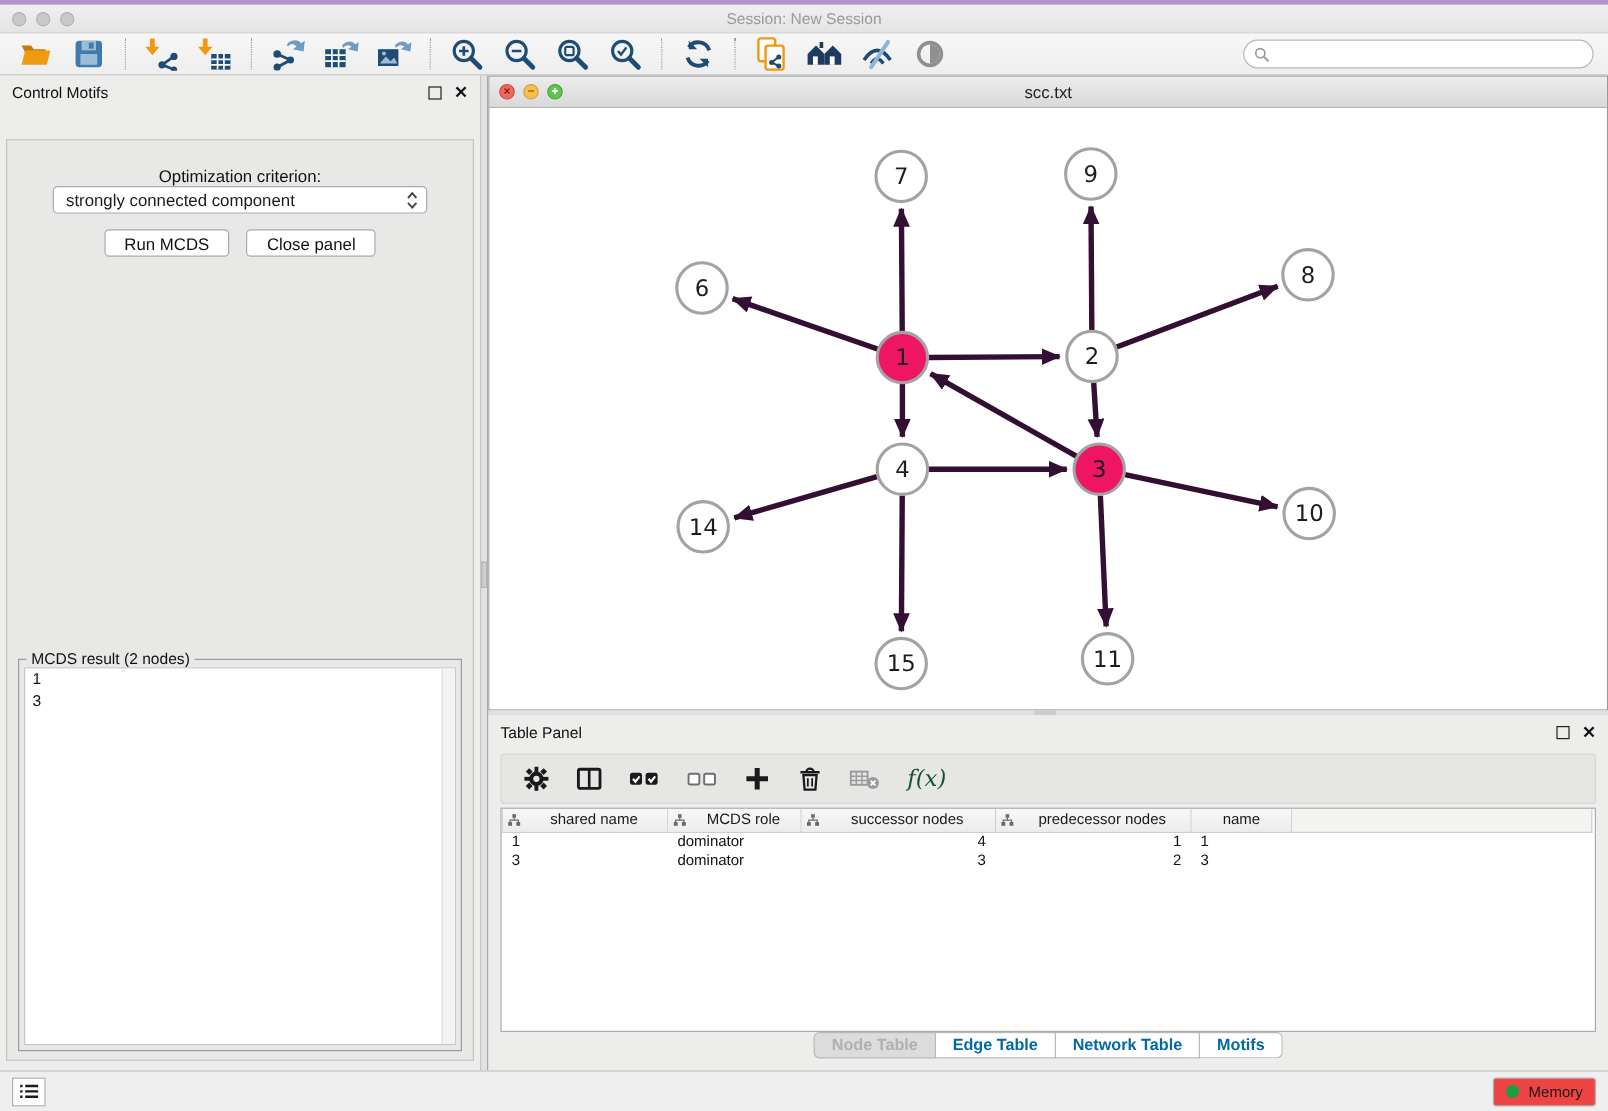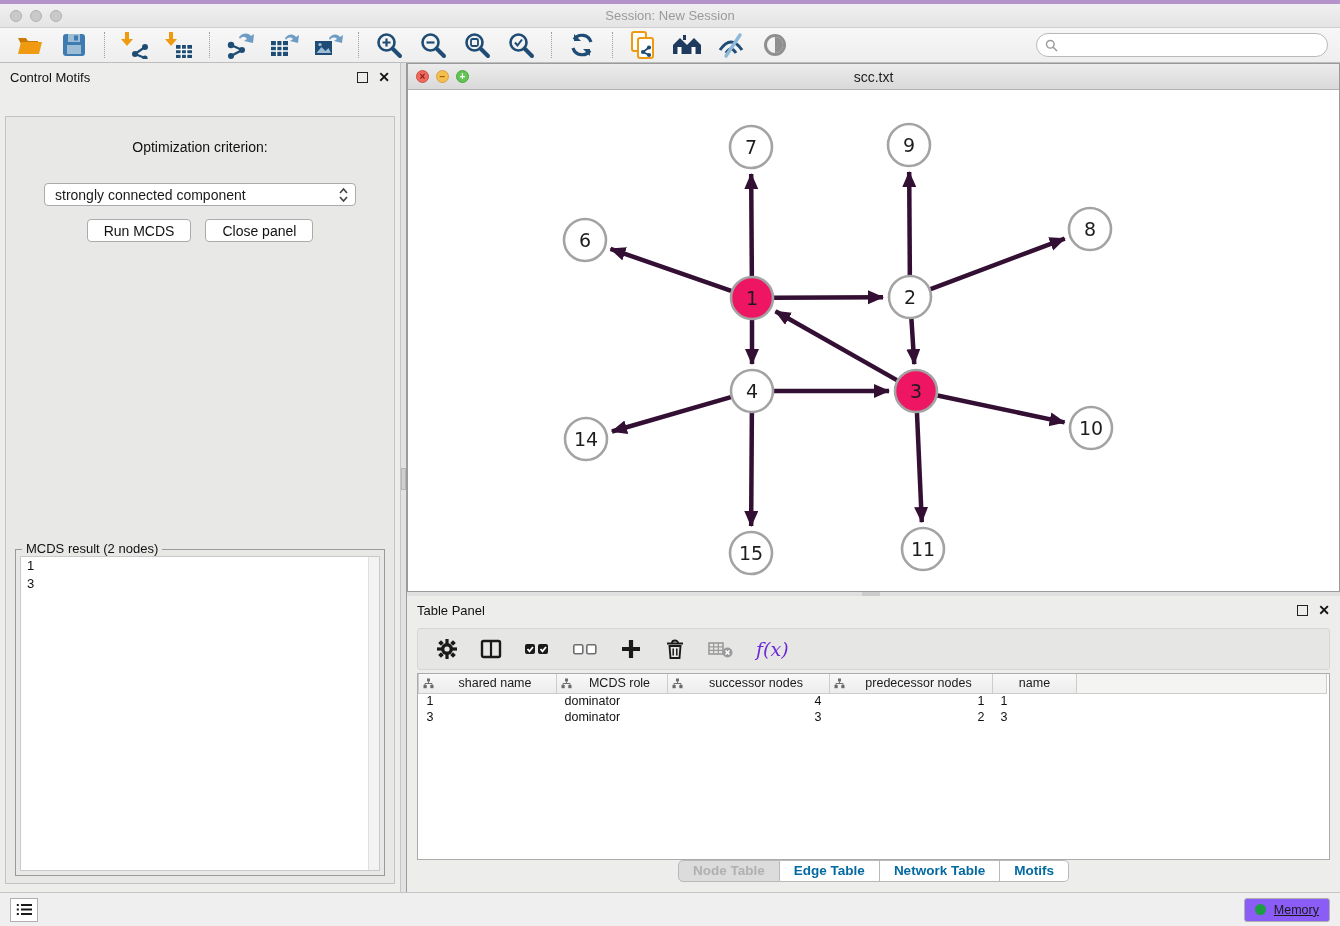--- a/index.html
+++ b/index.html
@@ -51,21 +51,21 @@
 
   .cp-tabs { display:flex; justify-content:center; position:relative; z-index:2; margin-top:2px; }
   .cp-tab { padding:3px 14px 4px; font-size:13px; background:#fff; border:1px solid #bfbfbf;
     border-bottom:none; cursor:pointer; margin-right:-1px; }
   .cp-tab:first-child { border-top-left-radius:5px; }
   .cp-tab.last { border-top-right-radius:5px; }
   .cp-tab.selected { background:#e8e8e6; color:#bfbfbf; border-color:#c9c9c9; border-top-left-radius:5px; border-top-right-radius:5px; }
   .cp-content { position:absolute; left:5px; right:5px; top:53px; bottom:8px;
     background:#e8e8e6; border:1px solid #c3c3c3; }
   .opt-label { text-align:center; margin-top:22px; font-size:14px; color:#111; }
-  .dropdown { margin:28px auto 0; width:312px; height:23px; background:#fff; border:1px solid #ababab;
+  .dropdown { margin:0 auto 0; width:312px; height:23px; background:#fff; border:1px solid #ababab;
     border-radius:4px; display:flex; align-items:center; padding:0 6px 0 10px; cursor:pointer; }
   .dropdown .dd-label { flex:1; font-size:14px; }
   .btn-row { display:flex; justify-content:center; gap:14px; margin-top:13px; }
   .push-btn { background:#fff; border:1px solid #ababab; border-radius:4px; height:23px;
     padding:0 16px; font-size:14px; font-family:"Liberation Sans",sans-serif; cursor:pointer; color:#111; }
 
   .result-group { position:absolute; left:9px; right:9px; top:432px; bottom:7px; border:1px solid #9a9a9a; }
   .result-title { position:absolute; top:-9px; left:6px; background:#e8e8e6; padding:0 4px; font-size:13px; color:#111; }
   .result-list { position:absolute; left:4px; right:4px; top:6px; bottom:4px; background:#fff;
     border:1px solid #c9c9c9; overflow:hidden; }
@@ -87,21 +87,21 @@
   .net-canvas { position:absolute; left:0; top:26px; right:0; bottom:0; background:#fff; }
 
   .hsplit { position:absolute; left:407px; top:529px; width:933px; height:4px; background:#e0e0e0; }
   .hsplit .handle { position:absolute; left:455px; top:0px; width:18px; height:4px; background:#cccccc; }
 
   
   .table-panel { position:absolute; left:407px; top:533px; width:933px; height:296px; background:#ededec; }
   .tp-toolbar { margin:4px 10px 0 10px; height:42px; background:#e6e6e5; border:1px solid #d6d6d5; border-radius:3px;
     display:flex; align-items:center; gap:22px; padding:0 18px; }
   .tp-btn { display:flex; align-items:center; justify-content:center; cursor:pointer; }
-  .fx-label { font-family:"DejaVu Serif", serif; font-style:italic; font-size:19px; color:#6d28d9; }
+  .fx-label { font-family:"DejaVu Serif", serif; font-style:italic; font-size:19px; color:#14532d; }
 
   .tp-table-wrap { position:absolute; left:10px; right:10px; top:77px; bottom:32px;
     background:#fff; border:1px solid #ababab; overflow:hidden; }
   table.node-table { border-collapse:collapse; table-layout:fixed; }
   .node-table th { background:linear-gradient(#f8f8f8,#ececec); border:1px solid #cdcdcd; border-top:none;
     font-weight:normal; font-size:12.5px; height:19px; padding:0 4px; position:relative; }
   .node-table th .th-inner { display:flex; align-items:center; }
   .node-table th .th-label { flex:1; text-align:center; }
   .node-table td { font-size:12.5px; height:16px; padding:0 8px; color:#111; white-space:nowrap; }
   .al-left { text-align:left; } .al-right { text-align:right; }
@@ -112,22 +112,22 @@
     font-size:13.5px; font-weight:600; color:#0369a1; cursor:pointer; }
   .tp-tab:first-child { border-left:1px solid #b9b9b9; border-top-left-radius:5px; border-bottom-left-radius:5px; }
   .tp-tab:last-child { border-top-right-radius:5px; border-bottom-right-radius:5px; }
   .tp-tab.selected { background:#dcdcdc; color:#b0b0b0; }
 
   
   .statusbar { position:absolute; left:0; top:892px; width:1340px; height:34px;
     background:#efefef; border-top:1px solid #c4c4c4; display:flex; align-items:center; padding:0 10px; }
   .status-left-btn { width:28px; height:24px; background:#fff; border:1px solid #b0b0b0;
     display:flex; align-items:center; justify-content:center; cursor:pointer; }
-  .memory-btn { margin-left:auto; height:24px; background:#8b5cf6; border:1px solid #b0b0b0; border-radius:3px;
-    display:flex; align-items:center; gap:8px; padding:0 10px; font-size:12.5px; cursor:pointer;text-decoration:underline; }
+  .memory-btn { margin-left:auto; height:24px; background:#ef4444; border:1px solid #b0b0b0; border-radius:3px;
+    display:flex; align-items:center; gap:8px; padding:0 10px; font-size:12.5px; cursor:pointer; }
   .mem-dot { width:11px; height:11px; border-radius:50%; background:#1e9e43; }
 
   svg { display:block; }
 </style>
 </head>
 <body>
 
 <div class="desktop-strip"></div>
 
 <div class="titlebar">

